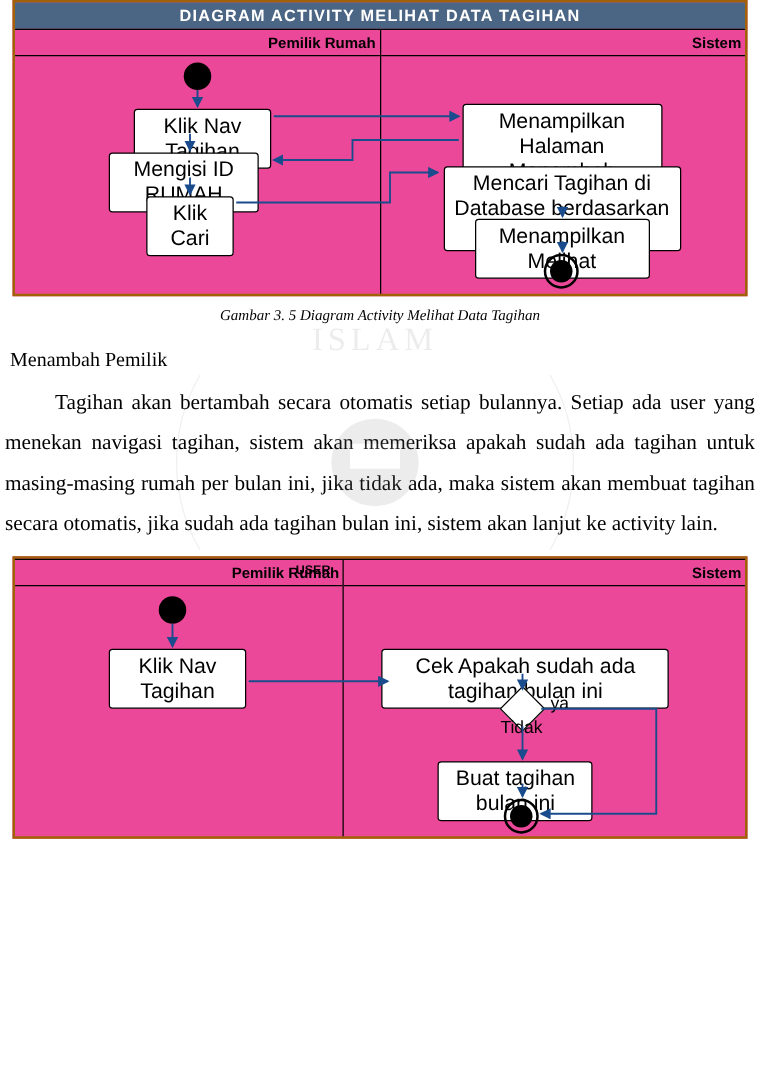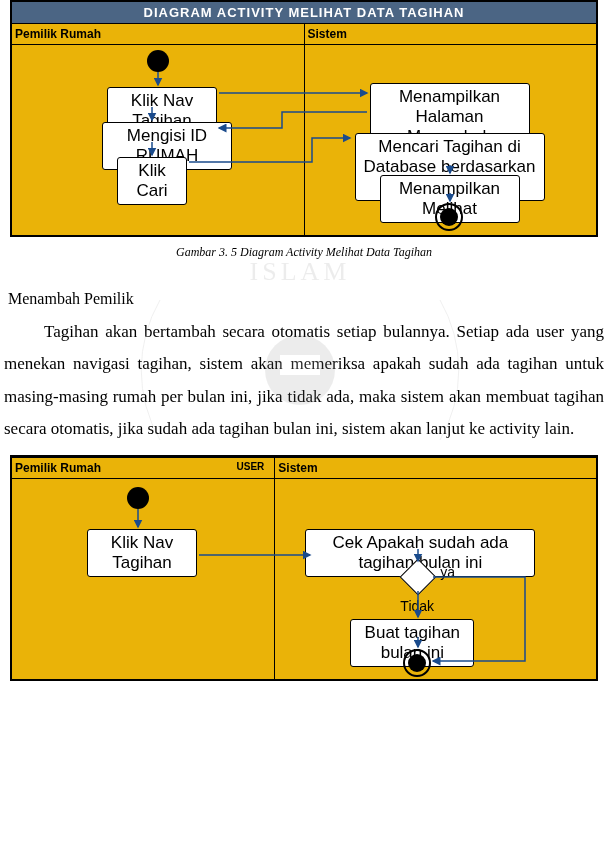--- a/index.html
+++ b/index.html
@@ -16,23 +16,23 @@
     .watermark {
       position: absolute;
       top: 260px;
       left: 120px;
       width: 360px;
       height: 200px;
       opacity: 0.15;
       pointer-events: none;
     }
     .diagram-box {
-      border: 2px solid #000000;
+      border: 2px solid #a16207;
       margin: 0 10px 8px 10px;
-      background: #eab308;
+      background: #ec4899;
       position: relative;
     }
     .diagram-title {
       background: #4b6584;
       color: #fff;
       text-align: center;
       font-family: Arial, sans-serif;
       font-size: 13px;
       font-weight: bold;
       padding: 3px;
@@ -42,21 +42,21 @@
       display: flex;
       border-top: 1px solid #000;
     }
     .lane {
       flex: 1;
       position: relative;
       min-height: 210px;
     }
     .lane + .lane { border-left: 1px solid #000; }
     .lane-header {
-      text-align: left;
+      text-align: right;
       font-family: Arial, sans-serif;
       font-weight: bold;
       font-size: 12px;
       padding: 3px;
       border-bottom: 1px solid #000;
     }
     .lane-body { position: relative; height: 190px; }
     .lane-body.tall { height: 200px; }
     .node {
       position: absolute;
@@ -91,21 +91,21 @@
       width: 26px; height: 26px;
       border: 1px solid #000;
       transform: rotate(45deg);
       background: #fff;
     }
     svg.arrows { position: absolute; top: 0; left: 0; width: 100%; height: 100%; pointer-events: none; }
     .caption {
       text-align: center;
       font-style: italic;
       font-size: 12px;
-      margin: 6px 0 30px;
+      margin: 6px 0 20px;
     }
     .section-heading {
       font-size: 16px;
       margin: 0 0 8px 8px;
     }
     .para {
       font-size: 17px;
       line-height: 1.9;
       text-align: justify;
       margin: 0 4px 10px 4px;
@@ -135,21 +135,21 @@
 </svg>
 
 <div class="diagram-box">
   <div class="diagram-title">DIAGRAM ACTIVITY MELIHAT DATA TAGIHAN</div>
   <div class="lanes">
     <div class="lane">
       <div class="lane-header">Pemilik Rumah</div>
       <div class="lane-body">
         <div class="initial" style="left:135px; top:5px;"></div>
         <div class="node" style="left:95px; top:42px; width:110px;">Klik Nav Tagihan</div>
-        <div class="node" style="left:90px; top:77px; width:130px;">Mengisi ID RUMAH</div>
+        <div class="node" style="left:75px; top:77px; width:120px;">Mengisi ID RUMAH</div>
         <div class="node" style="left:105px; top:112px; width:70px;">Klik Cari</div>
         <svg class="arrows">
           <defs>
               <marker id="ah1" markerWidth="6" markerHeight="6" refX="5" refY="3" orient="auto">
                 <path d="M0,0 L6,3 L0,6 Z" fill="#1a4b8c"></path>
               </marker>
             </defs>
           <line x1="146" y1="27" x2="146" y2="40" stroke="#1a4b8c" stroke-width="1.5" marker-end="url(#ah1)"></line>
           <line x1="140" y1="62" x2="140" y2="75" stroke="#1a4b8c" stroke-width="1.5" marker-end="url(#ah1)"></line>
           <line x1="140" y1="97" x2="140" y2="110" stroke="#1a4b8c" stroke-width="1.5" marker-end="url(#ah1)"></line>
@@ -213,21 +213,21 @@
           <line x1="126" y1="30" x2="126" y2="48" stroke="#1a4b8c" stroke-width="1.5" marker-end="url(#ah3)"></line>
         </svg>
       </div>
     </div>
     <div class="lane" style="flex:1.1">
       <div class="lane-header">Sistem</div>
       <div class="lane-body tall">
         <div class="node" style="left:30px; top:50px; width:230px;">Cek Apakah sudah ada tagihan bulan ini</div>
         <div class="diamond" style="left:130px; top:85px;"></div>
         <span class="dec-label" style="left:165px; top:85px;">ya</span>
-        <span class="dec-label" style="left:125px; top:119px;">Tidak</span>
+        <span class="dec-label" style="left:125px; top:104px;">Tidak</span>
         <div class="node" style="left:75px; top:140px; width:124px;">Buat tagihan bulan ini</div>
         <div class="final" style="left:128px; top:170px;"></div>
         <svg class="arrows">
           <defs>
               <marker id="ah4" markerWidth="6" markerHeight="6" refX="5" refY="3" orient="auto">
                 <path d="M0,0 L6,3 L0,6 Z" fill="#1a4b8c"></path>
               </marker>
             </defs>
           <line x1="143" y1="70" x2="143" y2="82" stroke="#1a4b8c" stroke-width="1.5" marker-end="url(#ah4)"></line>
           <line x1="143" y1="112" x2="143" y2="138" stroke="#1a4b8c" stroke-width="1.5" marker-end="url(#ah4)"></line>

